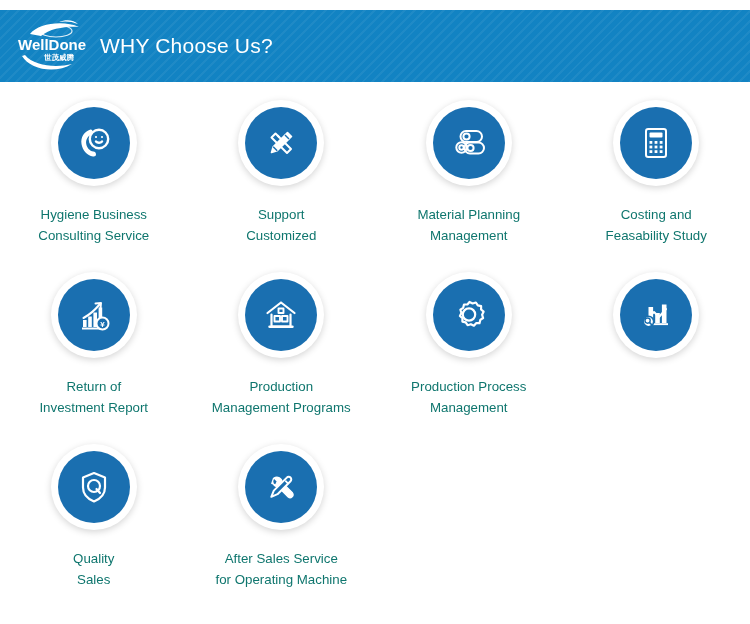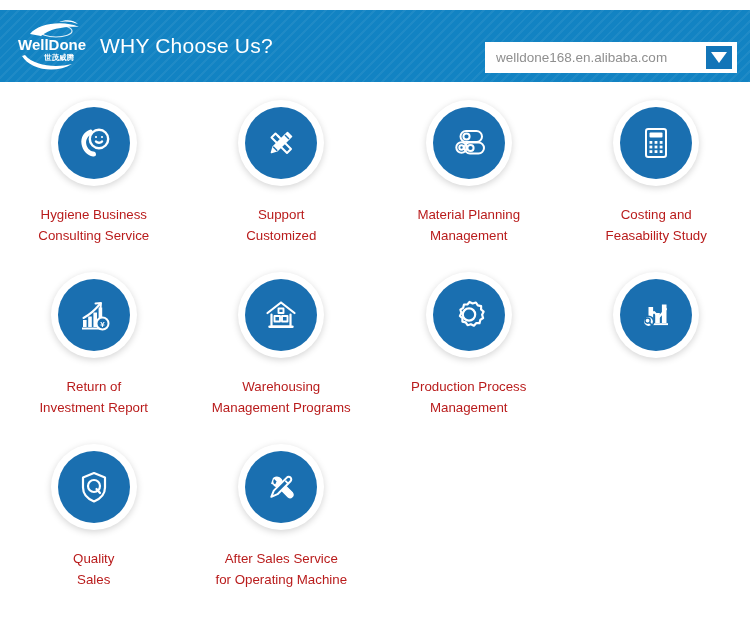--- a/index.html
+++ b/index.html
@@ -130,21 +130,21 @@
     background: #1a6fb0;
     display: flex;
     align-items: center;
     justify-content: center;
   }
   .icon-disc svg { display: block; }
 
   .cell-label {
     margin-top: 18px;
     text-align: center;
-    color: #b91c1c;
+    color: #0f766e;
     font-size: 13.3px;
     line-height: 21px;
     white-space: pre-line;
     padding: 0 4px;
   }
 </style>
 </head>
 <body>
 
 <div id="page">
@@ -163,28 +163,20 @@
         <text x="28" y="44" font-family="'DejaVu Sans', sans-serif" font-size="7.5" font-weight="bold" fill="#ffffff">世茂威腾</text>
 
         <path d="M6 40 C14 54, 40 58, 56 48 C40 52, 18 50, 9 39 Z" fill="#ffffff"></path>
       </svg>
     </div>
 
     <div class="banner-title">
       <span class="why">WHY</span><span class="rest"> Choose Us?</span>
     </div>
 
-    <div class="urlbar">
-      <div class="urlbar-text">welldone168.en.alibaba.com</div>
-      <div class="urlbar-caret">
-        <svg width="16" height="11" viewBox="0 0 16 11">
-            <polygon points="0,0 16,0 8,11" fill="#ffffff"></polygon>
-          </svg>
-      </div>
-    </div>
   </div>
 
   <div class="grid">
 
     <div class="cell">
       <div class="icon-wrap">
         <div class="icon-disc">
           <svg width="42" height="42" viewBox="0 0 42 42" fill="none" stroke="#ffffff" stroke-width="2.4" stroke-linecap="round" stroke-linejoin="round">
             <path d="M17.5 7.5 C11 9.5 7.5 15.5 8.5 22 C9.5 28.5 14 33.5 20 34.5 C21.8 34.8 23 34 23 32.3 C23 30.8 21.9 29.8 20.4 29.6 C16.6 29 13.8 25.8 13.2 21.8 C12.6 17.6 14.8 13.8 18.3 12.4 C19.6 11.9 20.2 10.8 19.8 9.5 C19.4 8.1 18.5 7.2 17.5 7.5 Z" fill="#ffffff" stroke="none"></path>
             <circle cx="26" cy="17" r="9.2"></circle>
@@ -288,21 +280,21 @@
           <svg width="42" height="42" viewBox="0 0 42 42" fill="none" stroke="#ffffff" stroke-width="2.2" stroke-linecap="round" stroke-linejoin="round">
             <path d="M7.5 19 L21 8.5 L34.5 19"></path>
             <path d="M11.5 20.5 L11.5 32.5 L30.5 32.5 L30.5 20.5"></path>
             <path d="M9.5 32.8 L32.5 32.8" stroke-width="2.4"></path>
             <rect x="18.5" y="14.5" width="5" height="4.5" stroke-width="1.9"></rect>
             <rect x="14.5" y="22" width="5.5" height="5.5" stroke-width="1.9"></rect>
             <rect x="22" y="22" width="5.5" height="5.5" stroke-width="1.9"></rect>
           </svg>
         </div>
       </div>
-      <div class="cell-label">Warehousing
+      <div class="cell-label">Production
 Management Programs</div>
     </div>
 
     <div class="cell">
       <div class="icon-wrap">
         <div class="icon-disc">
           <svg width="42" height="42" viewBox="0 0 42 42" fill="none" stroke="#ffffff" stroke-width="2.2" stroke-linejoin="round">
             <path d="M21 6.5
                      L24.1 8.0 L27.4 7.0 L29.3 9.9 L32.6 10.6 L32.6 14.0 L35.1 16.2 L33.6 19.2
                      L34.6 22.5 L31.8 24.4 L31.0 27.7 L27.6 27.7 L25.4 30.2 L22.4 28.7

